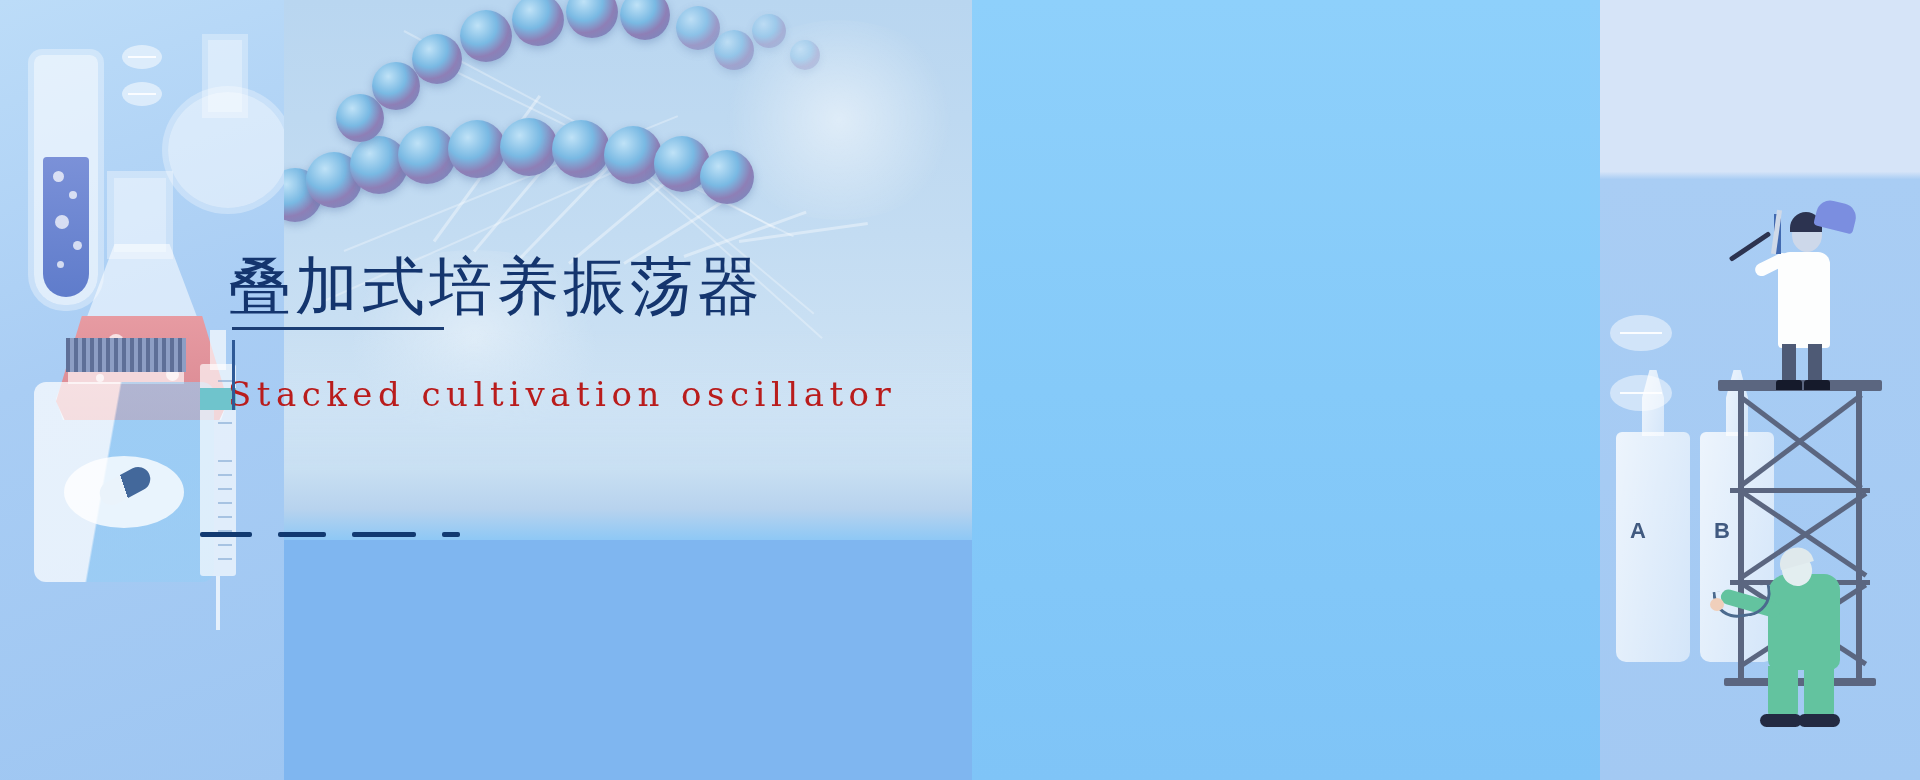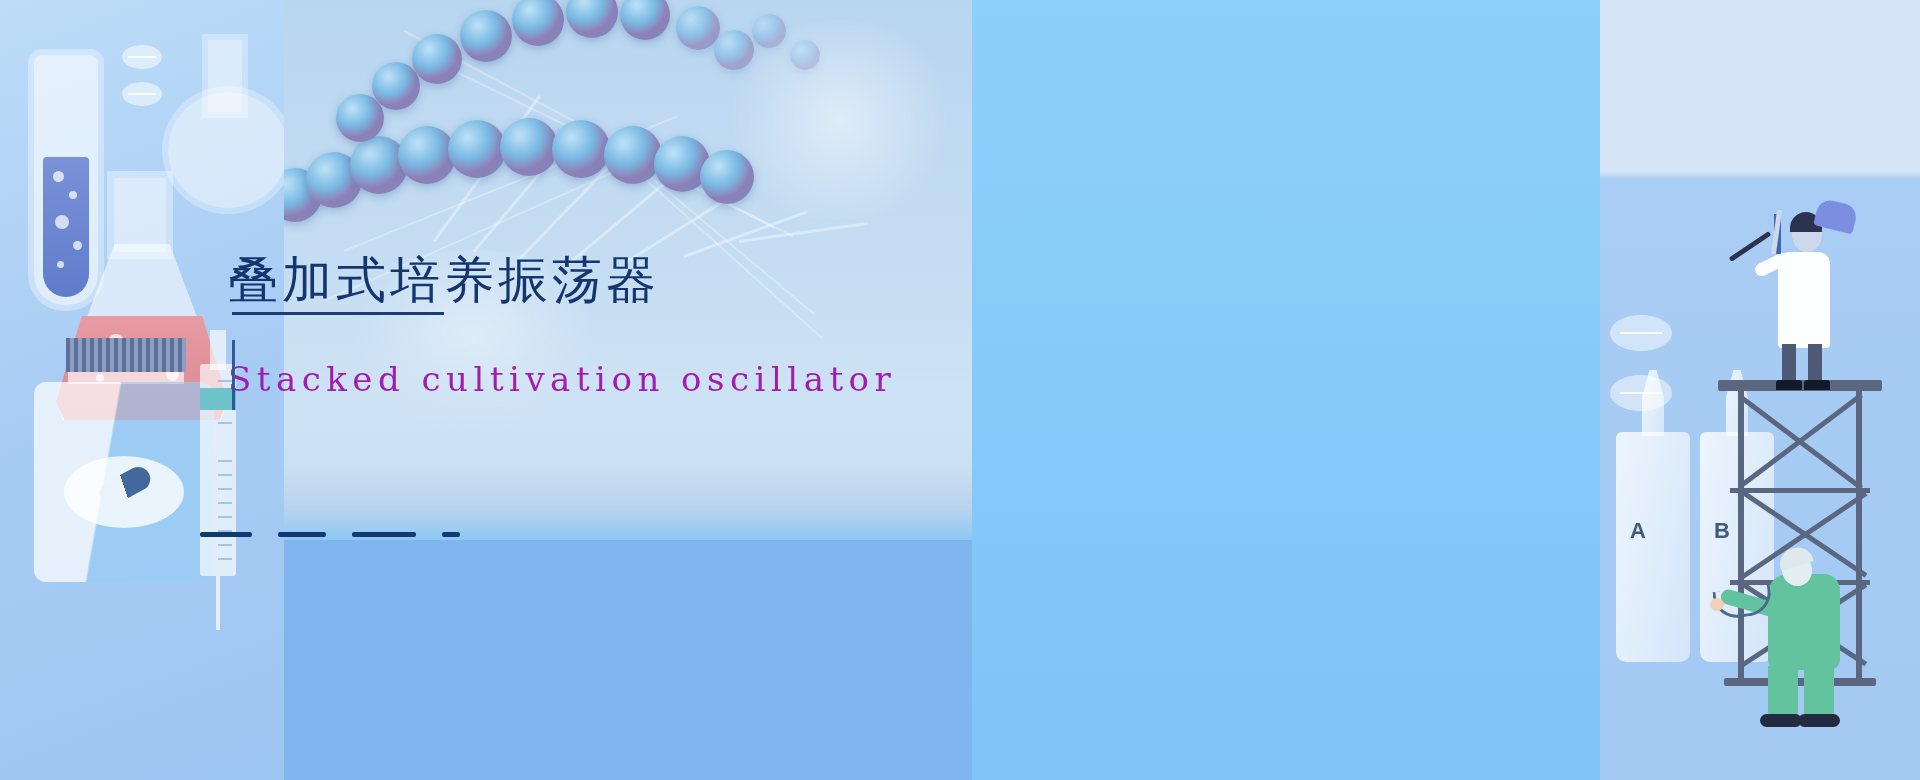--- a/index.html
+++ b/index.html
@@ -105,25 +105,25 @@
   .dna-streak{position:absolute;background:rgba(255,255,255,.3);transform-origin:left center;}
 
   
   #panel-dna-bottom{position:absolute;left:0;top:540px;width:688px;height:240px;
     background:#7fb6f0;}
   #panel-dna-mid{position:absolute;left:0;top:470px;width:688px;height:70px;
     background:linear-gradient(180deg,#c8dff2 0%,#b8d3ee 55%,#8ec8f5 100%);}
 
   
   #text-block{position:absolute;left:228px;top:252px;z-index:40;}
-  #title-cn{font-family:"DejaVu Serif", serif;font-size:50px;color:#14356e;
+  #title-cn{font-family:"DejaVu Serif", serif;font-size:63px;color:#14356e;
     letter-spacing:4px;line-height:1.12;white-space:nowrap;font-weight:400;}
   #title-rule{width:212px;height:3px;background:#1b3d74;margin:4px 0 0 4px;}
   #title-stem{position:absolute;left:4px;top:88px;width:3px;height:70px;background:#2f5a97;}
-  #subtitle-en{font-family:"DejaVu Serif", serif;font-size:34px;color:#a21caf;
+  #subtitle-en{font-family:"DejaVu Serif", serif;font-size:34px;color:#b91c1c;
     letter-spacing:5.5px;white-space:nowrap;margin-top:44px;}
 
   
   #dash-row{position:absolute;left:200px;top:532px;z-index:40;display:flex;gap:26px;align-items:center;}
   .dash{height:5px;background:#123a71;border-radius:2px;}
 
   
   #sci-wrap{position:absolute;left:0;top:0;width:320px;height:780px;}
   
   .ampoule{position:absolute;bottom:118px;width:74px;height:230px;

